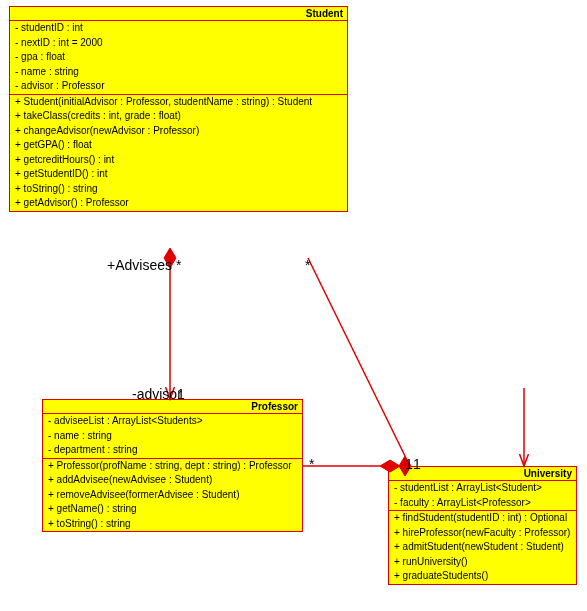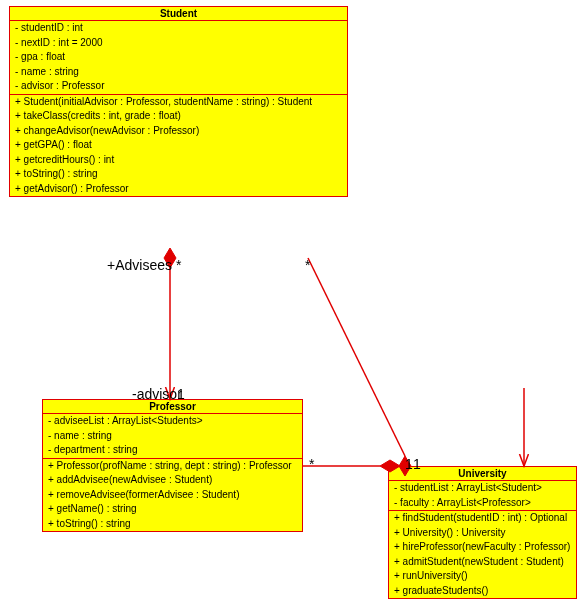--- a/index.html
+++ b/index.html
@@ -1,18 +1,18 @@
 <!DOCTYPE html>
 <html><head>
 <meta charset="utf-8">
 <style>
 html,body{margin:0;padding:0;font-family:Arial,Helvetica,sans-serif;font-size:10px;background:#fff}
 .canvas{position:relative;width:587px;height:611px}
 .uml-class{position:absolute;background:#ffff00;border:1.5px solid #e00000;}
-.uml-title{font-weight:bold;text-align:center;border-bottom:1.5px solid #e00000;padding:1px 4px}
+.uml-title{font-weight:bold;text-align:right;border-bottom:1.5px solid #e00000;padding:1px 4px}
 .uml-attrs{border-bottom:1.5px solid #e00000}
 .uml-attrs,.uml-ops{padding:0}
 .uml-row{padding:1px 5px;line-height:1.25}
 .underline{}
 .label{position:absolute;font-size:14px;color:#000;background:transparent;white-space:nowrap}
 svg.connectors{position:absolute;left:0;top:0;width:587px;height:611px;pointer-events:none}
 </style>
 </head>
 <body>
 
@@ -26,20 +26,21 @@
       <div class="uml-row">- gpa : float</div>
       <div class="uml-row">- name : string</div>
       <div class="uml-row">- advisor : Professor</div>
     </div>
     <div class="uml-ops">
       <div class="uml-row">+ Student(initialAdvisor : Professor, studentName : string) : Student</div>
       <div class="uml-row">+ takeClass(credits : int, grade : float)</div>
       <div class="uml-row">+ changeAdvisor(newAdvisor : Professor)</div>
       <div class="uml-row">+ getGPA() : float</div>
       <div class="uml-row">+ getcreditHours() : int</div>
+      <div class="uml-row">+ getStudentID() : int</div>
       <div class="uml-row">+ toString() : string</div>
       <div class="uml-row">+ getAdvisor() : Professor</div>
     </div>
   </div>
 
   <div class="uml-class" style="left:42px;top:399px;width:259px">
     <div class="uml-title">Professor</div>
     <div class="uml-attrs">
       <div class="uml-row">- adviseeList : ArrayList&lt;Students&gt;</div>
       <div class="uml-row">- name : string</div>
@@ -56,21 +57,20 @@
 
 
   <div class="uml-class" style="left:388px;top:466px;width:187px">
     <div class="uml-title">University</div>
     <div class="uml-attrs">
       <div class="uml-row">- studentList : ArrayList&lt;Student&gt;</div>
       <div class="uml-row">- faculty : ArrayList&lt;Professor&gt;</div>
     </div>
     <div class="uml-ops">
       <div class="uml-row">+ findStudent(studentID : int) : Optional</div>
-      <div class="uml-row">+ University() : University</div>
       <div class="uml-row">+ hireProfessor(newFaculty : Professor)</div>
       <div class="uml-row">+ admitStudent(newStudent : Student)</div>
       <div class="uml-row">+ runUniversity()</div>
       <div class="uml-row">+ graduateStudents()</div>
     </div>
   </div>
 
   <svg class="connectors">
     <defs>
       <marker id="arrow" markerWidth="10" markerHeight="10" refX="8" refY="3" orient="auto" markerUnits="strokeWidth">

